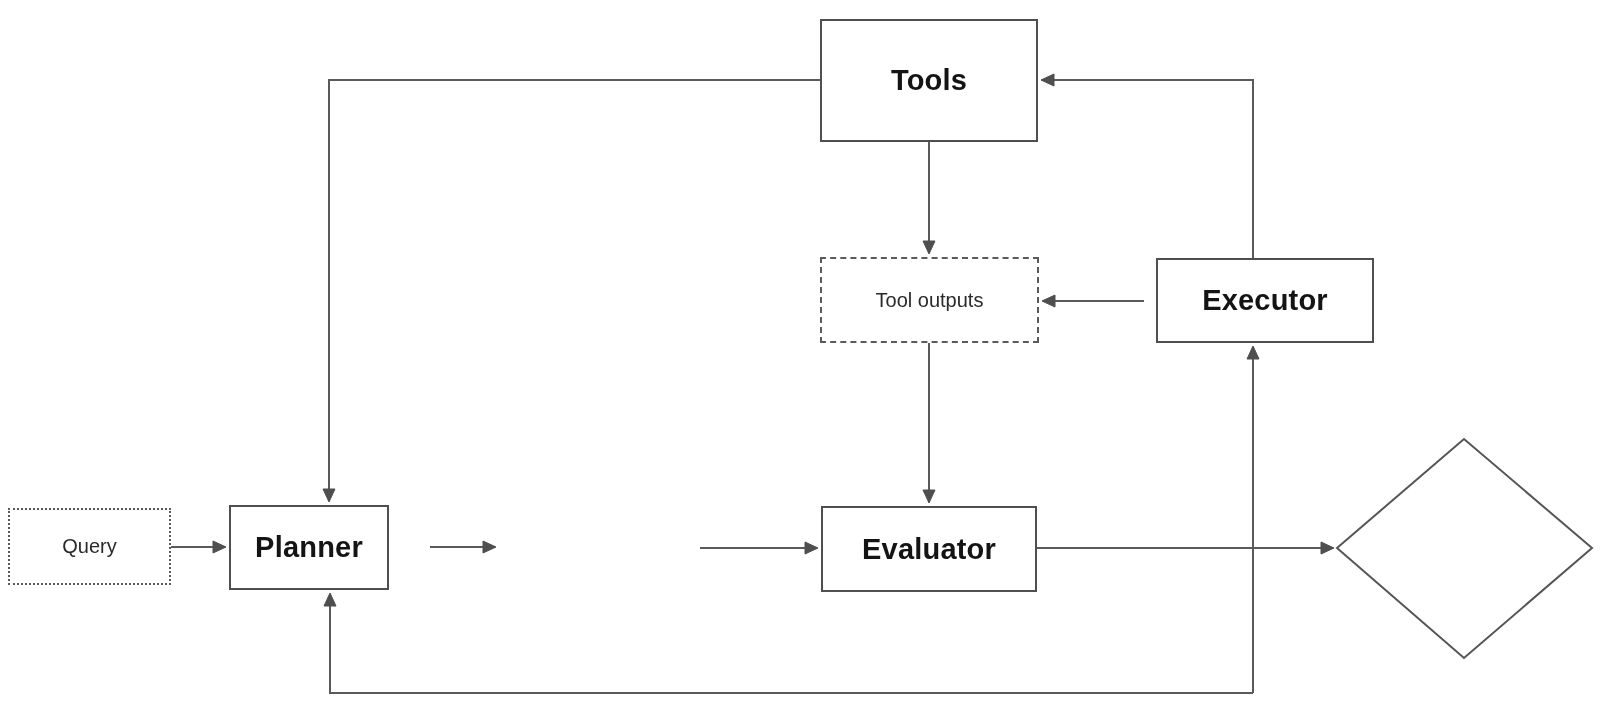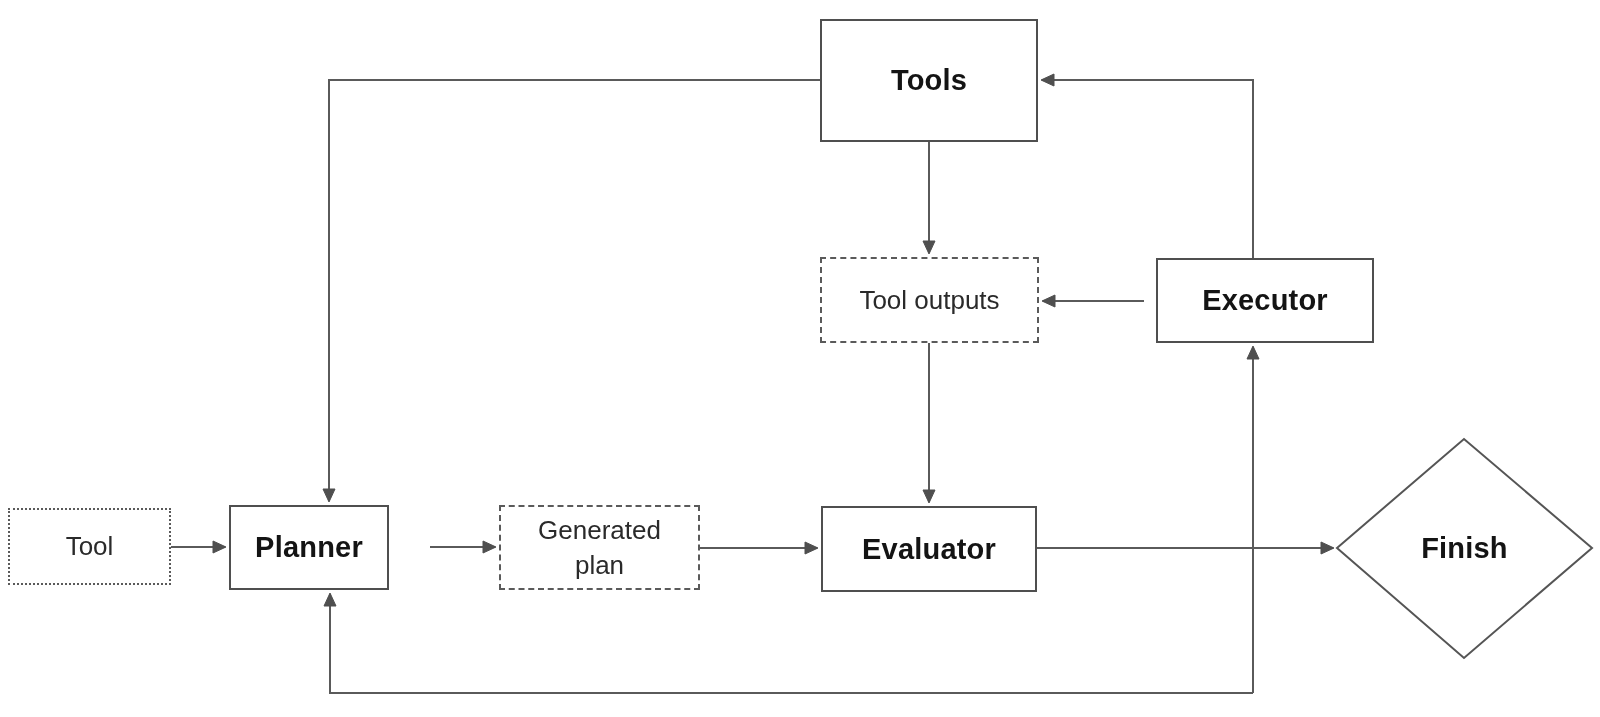--- a/index.html
+++ b/index.html
@@ -33,21 +33,21 @@
     color: #1c1c1c;
   }
   .node .lbl {
     display: block;
     line-height: 1.32;
   }
   .b-solid  { border: 2px solid #4f4f4f; }
   .b-dashed { border: 2px dashed #5a5a5a; }
   .b-dotted { border: 2px dotted #5a5a5a; }
   .t-bold { font-weight: bold; font-size: 29px; color: #141414; letter-spacing: 0.2px; }
-  .t-reg  { font-size: 26px; color: #2a2a2a; }
+  .t-reg  { font-size: 20px; color: #2a2a2a; }
   
   .n-query      { left: 8px;    top: 508px; width: 163px; height: 77px;  }
   .n-planner    { left: 229px;  top: 505px; width: 160px; height: 85px;  }
   .n-genplan    { left: 499px;  top: 505px; width: 201px; height: 85px;  }
   .n-genplan .lbl { width: 140px; }
   .n-evaluator  { left: 821px;  top: 506px; width: 216px; height: 86px;  }
   .n-tools      { left: 820px;  top: 19px;  width: 218px; height: 123px; }
   .n-tooloutputs{ left: 820px;  top: 257px; width: 219px; height: 86px;  }
   .n-executor   { left: 1156px; top: 258px; width: 218px; height: 85px;  }
   .n-finish     { left: 1337px; top: 439px; width: 255px; height: 219px; background: transparent; border: none; }
@@ -75,44 +75,38 @@
       <path d="M1253,258 V80 H1042" marker-end="url(#arrow)"></path>
       <path d="M820,80 H329 V501" marker-end="url(#arrow)"></path>
       <path d="M1253,693 V347" marker-end="url(#arrow)"></path>
       <path d="M1253,693 H330 V594" marker-end="url(#arrow)"></path>
     </g>
 
     <polygon points="1337,548 1464,439 1592,548 1464,658" fill="#ffffff" stroke="#555555" stroke-width="2"></polygon>
   </svg>
 
   <div class="node n-query b-dotted">
-    <span class="lbl t-reg">Tool</span>
+    <span class="lbl t-reg">Query</span>
   </div>
 
   <div class="node n-planner b-solid">
     <span class="lbl t-bold">Planner</span>
   </div>
 
-  <div class="node n-genplan b-dashed">
-    <span class="lbl t-reg">Generated plan</span>
-  </div>
 
   <div class="node n-tools b-solid">
     <span class="lbl t-bold">Tools</span>
   </div>
 
   <div class="node n-evaluator b-solid">
     <span class="lbl t-bold">Evaluator</span>
   </div>
 
   <div class="node n-tooloutputs b-dashed">
     <span class="lbl t-reg">Tool outputs</span>
   </div>
 
   <div class="node n-executor b-solid">
     <span class="lbl t-bold">Executor</span>
   </div>
 
-  <div class="node n-finish">
-    <span class="lbl t-bold">Finish</span>
-  </div>
 
 </div>
 
 </body></html>

